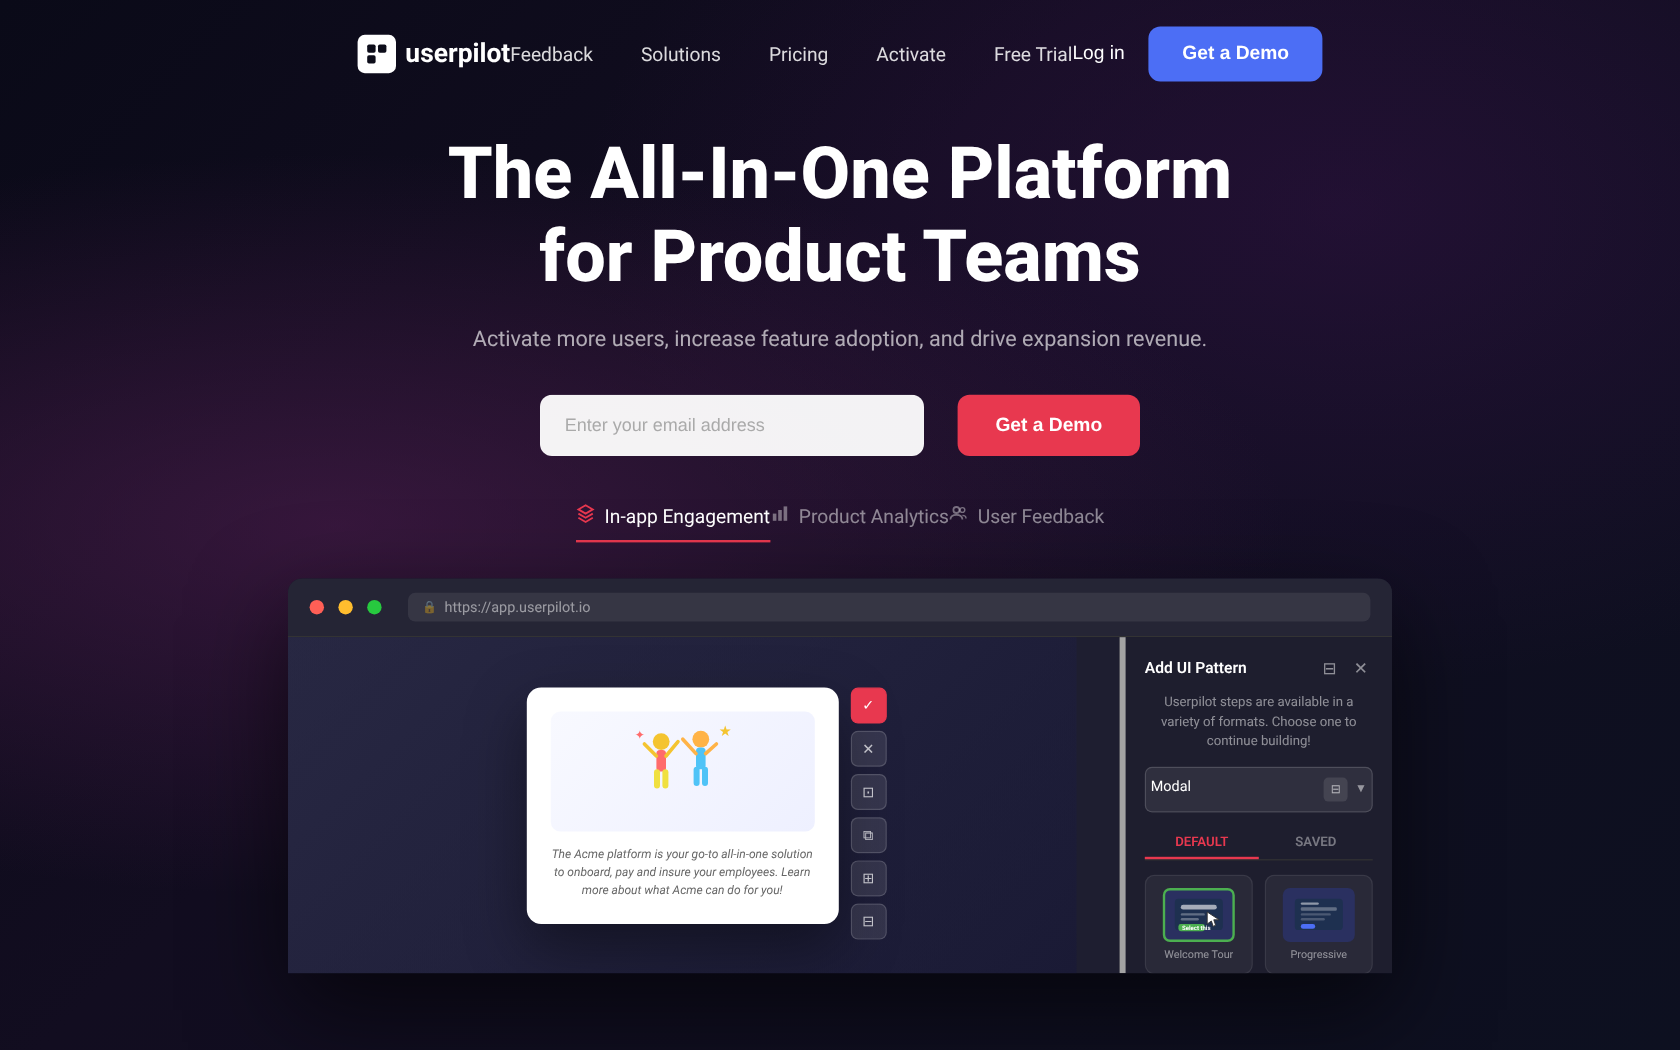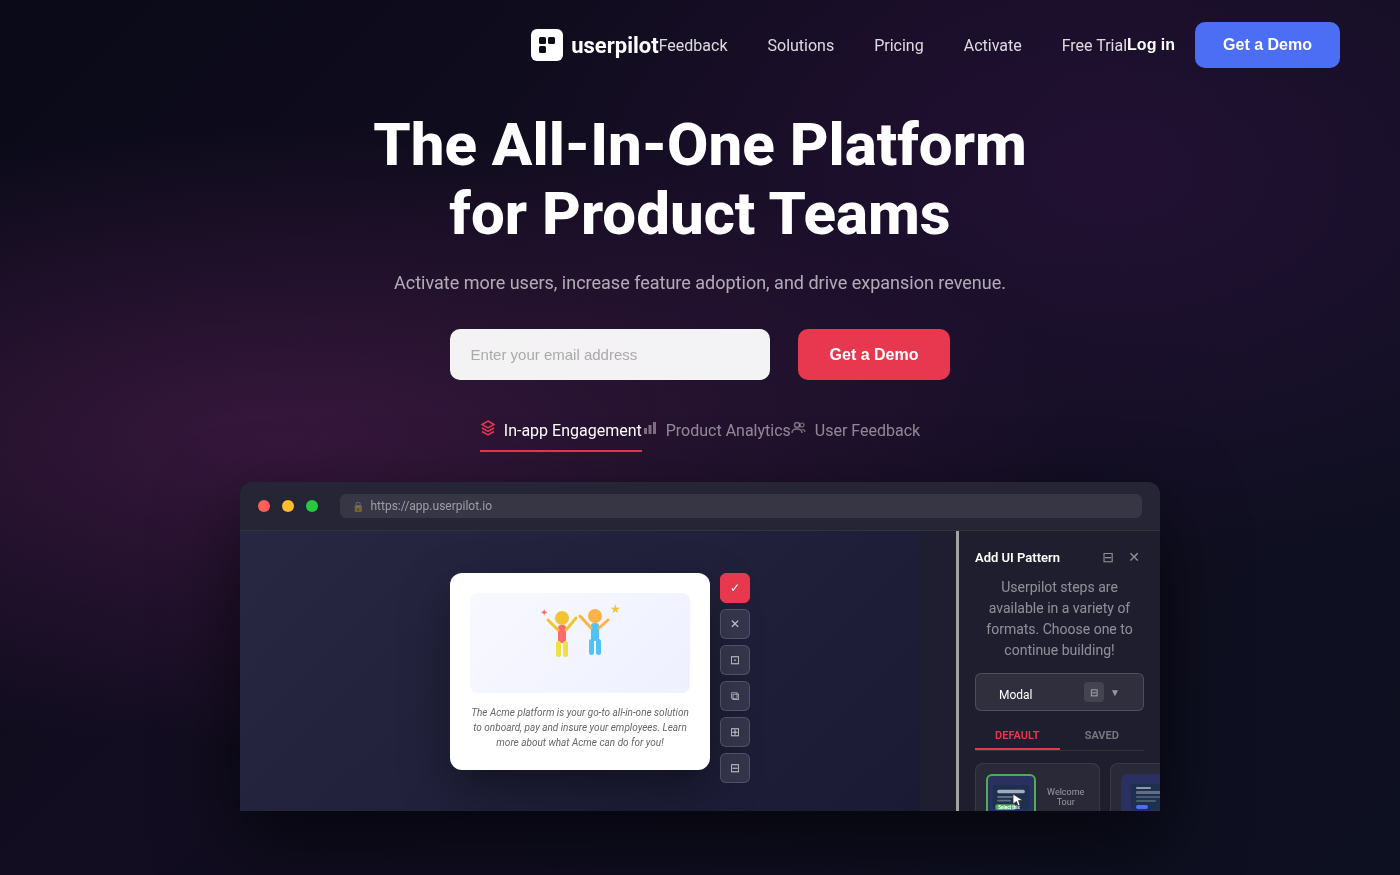--- a/index.html
+++ b/index.html
@@ -26,21 +26,21 @@
     .page-wrapper {
       position: relative;
       z-index: 1;
       height: 100%;
     }
 
     
     nav {
       display: flex;
       align-items: center;
-      justify-content: flex-end;
+      justify-content: center;
       padding: 0 60px;
       height: 90px;
     }
 
     .logo {
       display: flex;
       align-items: center;
       gap: 8px;
       font-size: 22px;
       font-weight: 700;
@@ -80,21 +80,21 @@
       align-items: center;
       gap: 20px;
     }
 
     .btn-login {
       color: #fff;
       background: transparent;
       border: none;
       font-size: 16px;
       cursor: pointer;
-      font-weight: 700;
+      font-weight: 400;
     }
 
     .btn-demo {
       background: #4c6ef5;
       color: #fff;
       border: none;
       padding: 14px 28px;
       border-radius: 10px;
       font-size: 16px;
       font-weight: 600;
@@ -310,23 +310,23 @@
     .modal-text {
       font-size: 10px;
       color: #666;
       text-align: center;
       line-height: 1.5;
       font-style: italic;
     }
 
     
     .ui-pattern-panel {
-      width: 204px;
+      width: 227px;
       background: #1e1e2e;
-      border-left: 3px solid #a3a3a3;
+      border-left: 5px solid #a3a3a3;
       padding: 16px;
       flex-shrink: 0;
       margin-left: 36px;
     }
 
     .panel-header {
       display: flex;
       align-items: center;
       justify-content: space-between;
       margin-bottom: 10px;
@@ -348,34 +348,34 @@
       height: 20px;
       display: flex;
       align-items: center;
       justify-content: center;
       cursor: pointer;
       color: rgba(255,255,255,0.5);
       font-size: 14px;
     }
 
     .panel-desc {
-      font-size: 14px;
+      font-size: 11px;
       color: rgba(255,255,255,0.5);
       margin-bottom: 12px;
       line-height: 1.5;
     }
 
     .panel-select {
       display: flex;
-      align-items: flex-end;
+      align-items: flex-start;
       justify-content: space-between;
       background: rgba(255,255,255,0.08);
       border: 1px solid rgba(255,255,255,0.15);
       border-radius: 6px;
-      padding: 8px 23px;
+      padding: 8px 4px;
       margin-bottom: 12px;
       cursor: pointer;
       color: #fff;
       font-size: 12px;
     }
 
     .select-icon {
       width: 20px;
       height: 20px;
       background: rgba(255,255,255,0.1);
@@ -414,21 +414,21 @@
       gap: 10px;
     }
 
     .pattern-item {
       background: rgba(255,255,255,0.05);
       border-radius: 8px;
       padding: 10px;
       cursor: pointer;
       border: 1px solid rgba(255,255,255,0.08);
       display: flex;
-      flex-direction: row;
+      flex-direction: column;
       align-items: center;
       gap: 6px;
     }
 
     .pattern-thumbnail {
       width: 60px;
       height: 45px;
       background: #2a3060;
       border-radius: 6px;
       display: flex;

